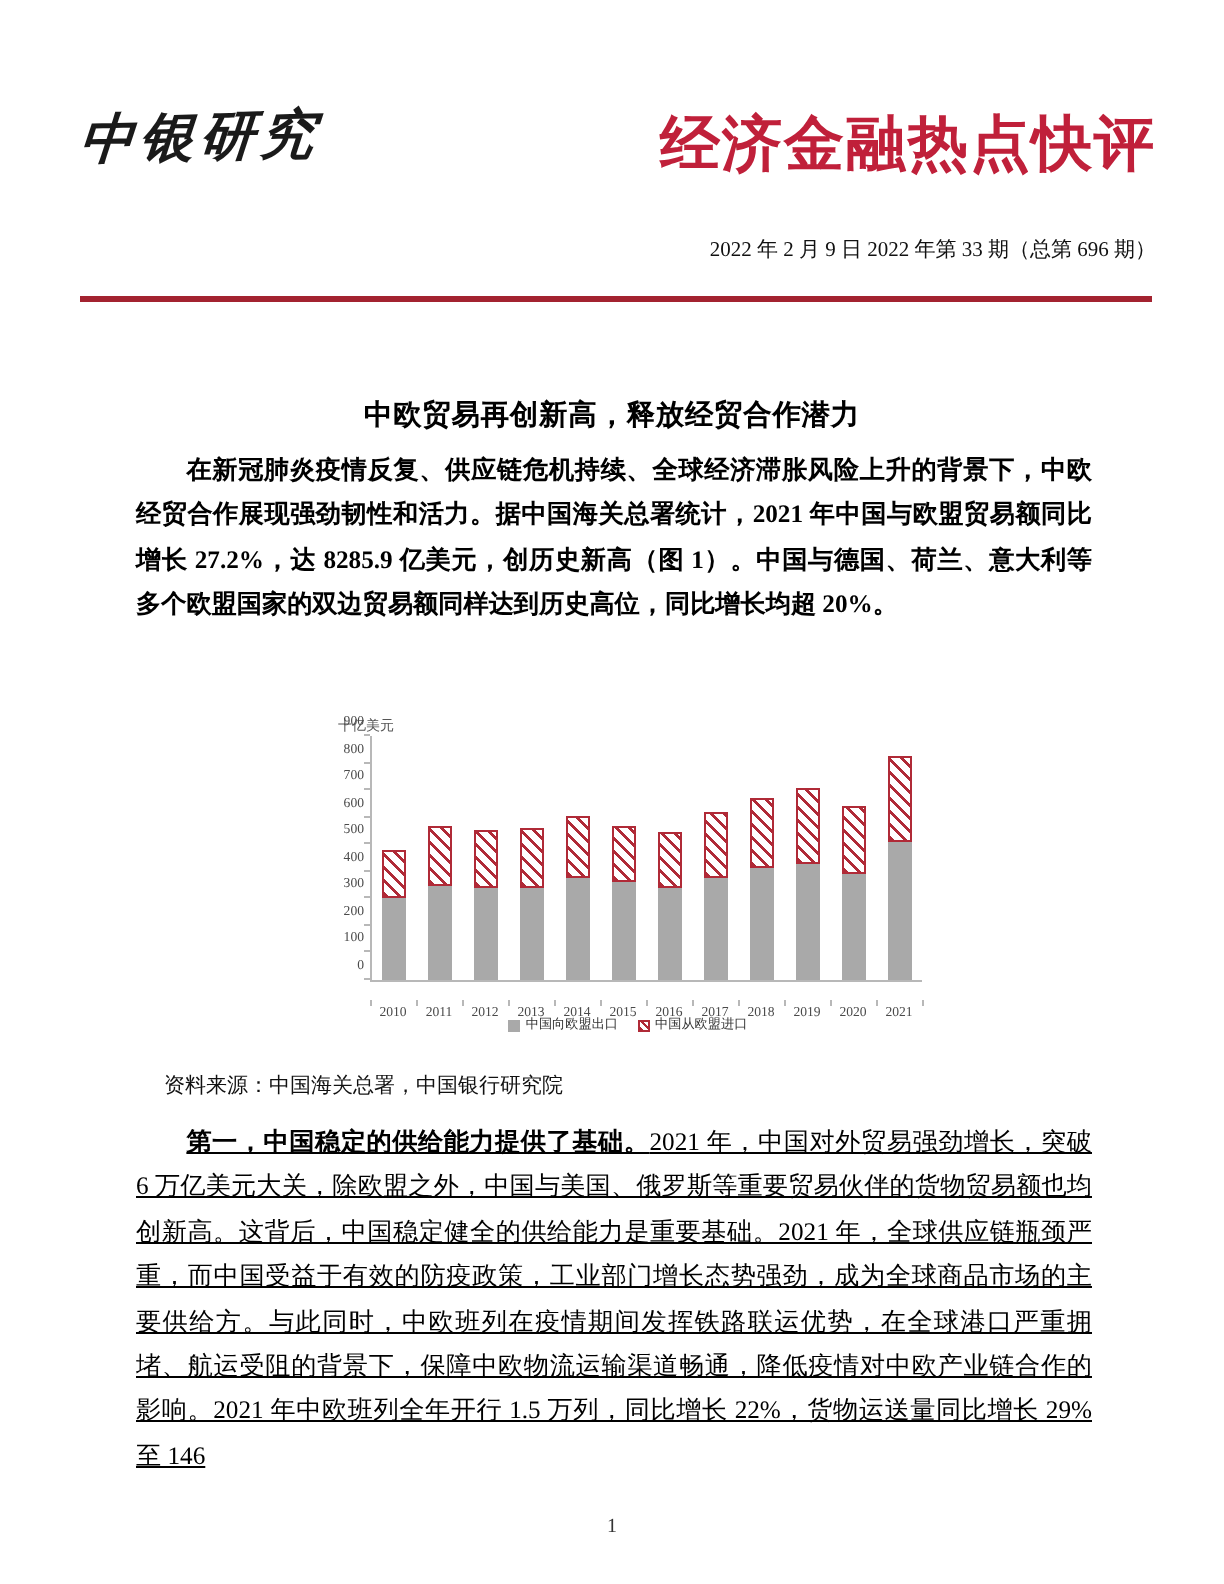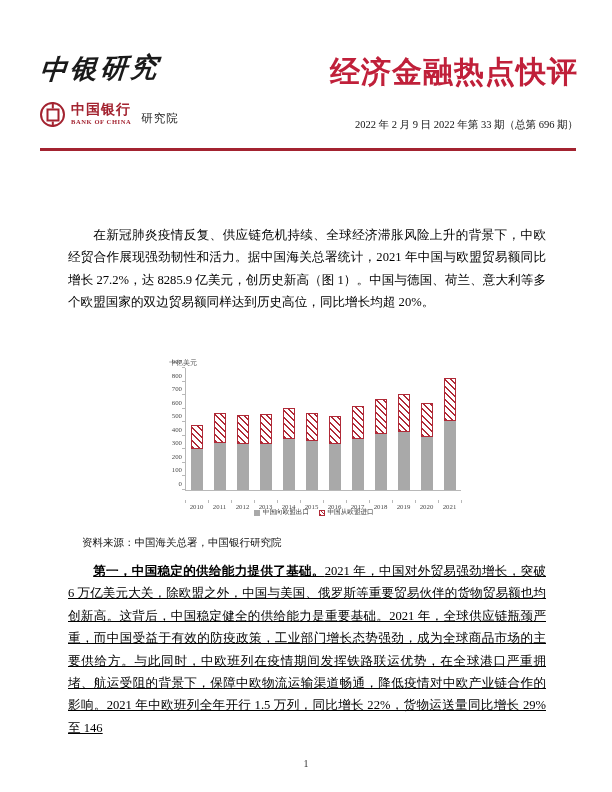--- a/index.html
+++ b/index.html
@@ -75,21 +75,21 @@
     letter-spacing:0.4px;
   }
 
   
   .para {
     position:absolute; left:68px; width:478px;
     font-size:12.6px; line-height:22.4px;
     text-align:justify; text-justify:inter-ideograph;
     text-indent:2em;
   }
-  #para1 { top:224px; }
+  #para1 { top:224px;font-weight:bold; }
   #para2 { top:560px;text-decoration:underline; }
   .bold { font-weight:700; }
 
   
   .fig-title {
     position:absolute; left:0; top:342px; width:612px;
     text-align:center; font-size:12.6px; font-weight:700;
   }
   .chart-wrap {
     position:absolute; left:155px; top:358px;
@@ -166,40 +166,33 @@
 </style>
 </head>
 <body>
 
 <div class="page">
 
   <div class="header">
 
     <div class="logo-block">
       <div class="logo-calli">中银研究</div>
-      <div class="boc-row">
-        <span class="boc-mark"></span>
-        <span class="boc-names">
-          <span class="boc-cn" style="display:block;">中国银行</span>
-          <span class="boc-en" style="display:block;">BANK OF CHINA</span>
-        </span>
-        <span class="boc-inst">研究院</span>
-      </div>
     </div>
 
     <div class="banner-title">经济金融热点快评</div>
 
     <div class="issue-line">
       <span class="issue-date">2022 年 2 月 9 日</span>
       <span>2022 年第 33 期（总第 696 期）</span>
     </div>
 
     <div class="hr-thick"></div>
   </div>
 
+  <div class="doc-title">中欧贸易再创新高，释放经贸合作潜力</div>
 
   <div class="para" id="para1">在新冠肺炎疫情反复、供应链危机持续、全球经济滞胀风险上升的背景下，中欧经贸合作展现强劲韧性和活力。据中国海关总署统计，2021 年中国与欧盟贸易额同比增长 27.2%，达 8285.9 亿美元，创历史新高（图 1）。中国与德国、荷兰、意大利等多个欧盟国家的双边贸易额同样达到历史高位，同比增长均超 20%。</div>
 
 
   <div class="chart-wrap">
     <div class="y-unit">十亿美元</div>
     <div class="axis-y"></div>
     <div class="axis-x"></div>
     <div class="plot" id="plot-area">
         <div class="ytick" style="bottom: 0px; top: auto;">0</div>

